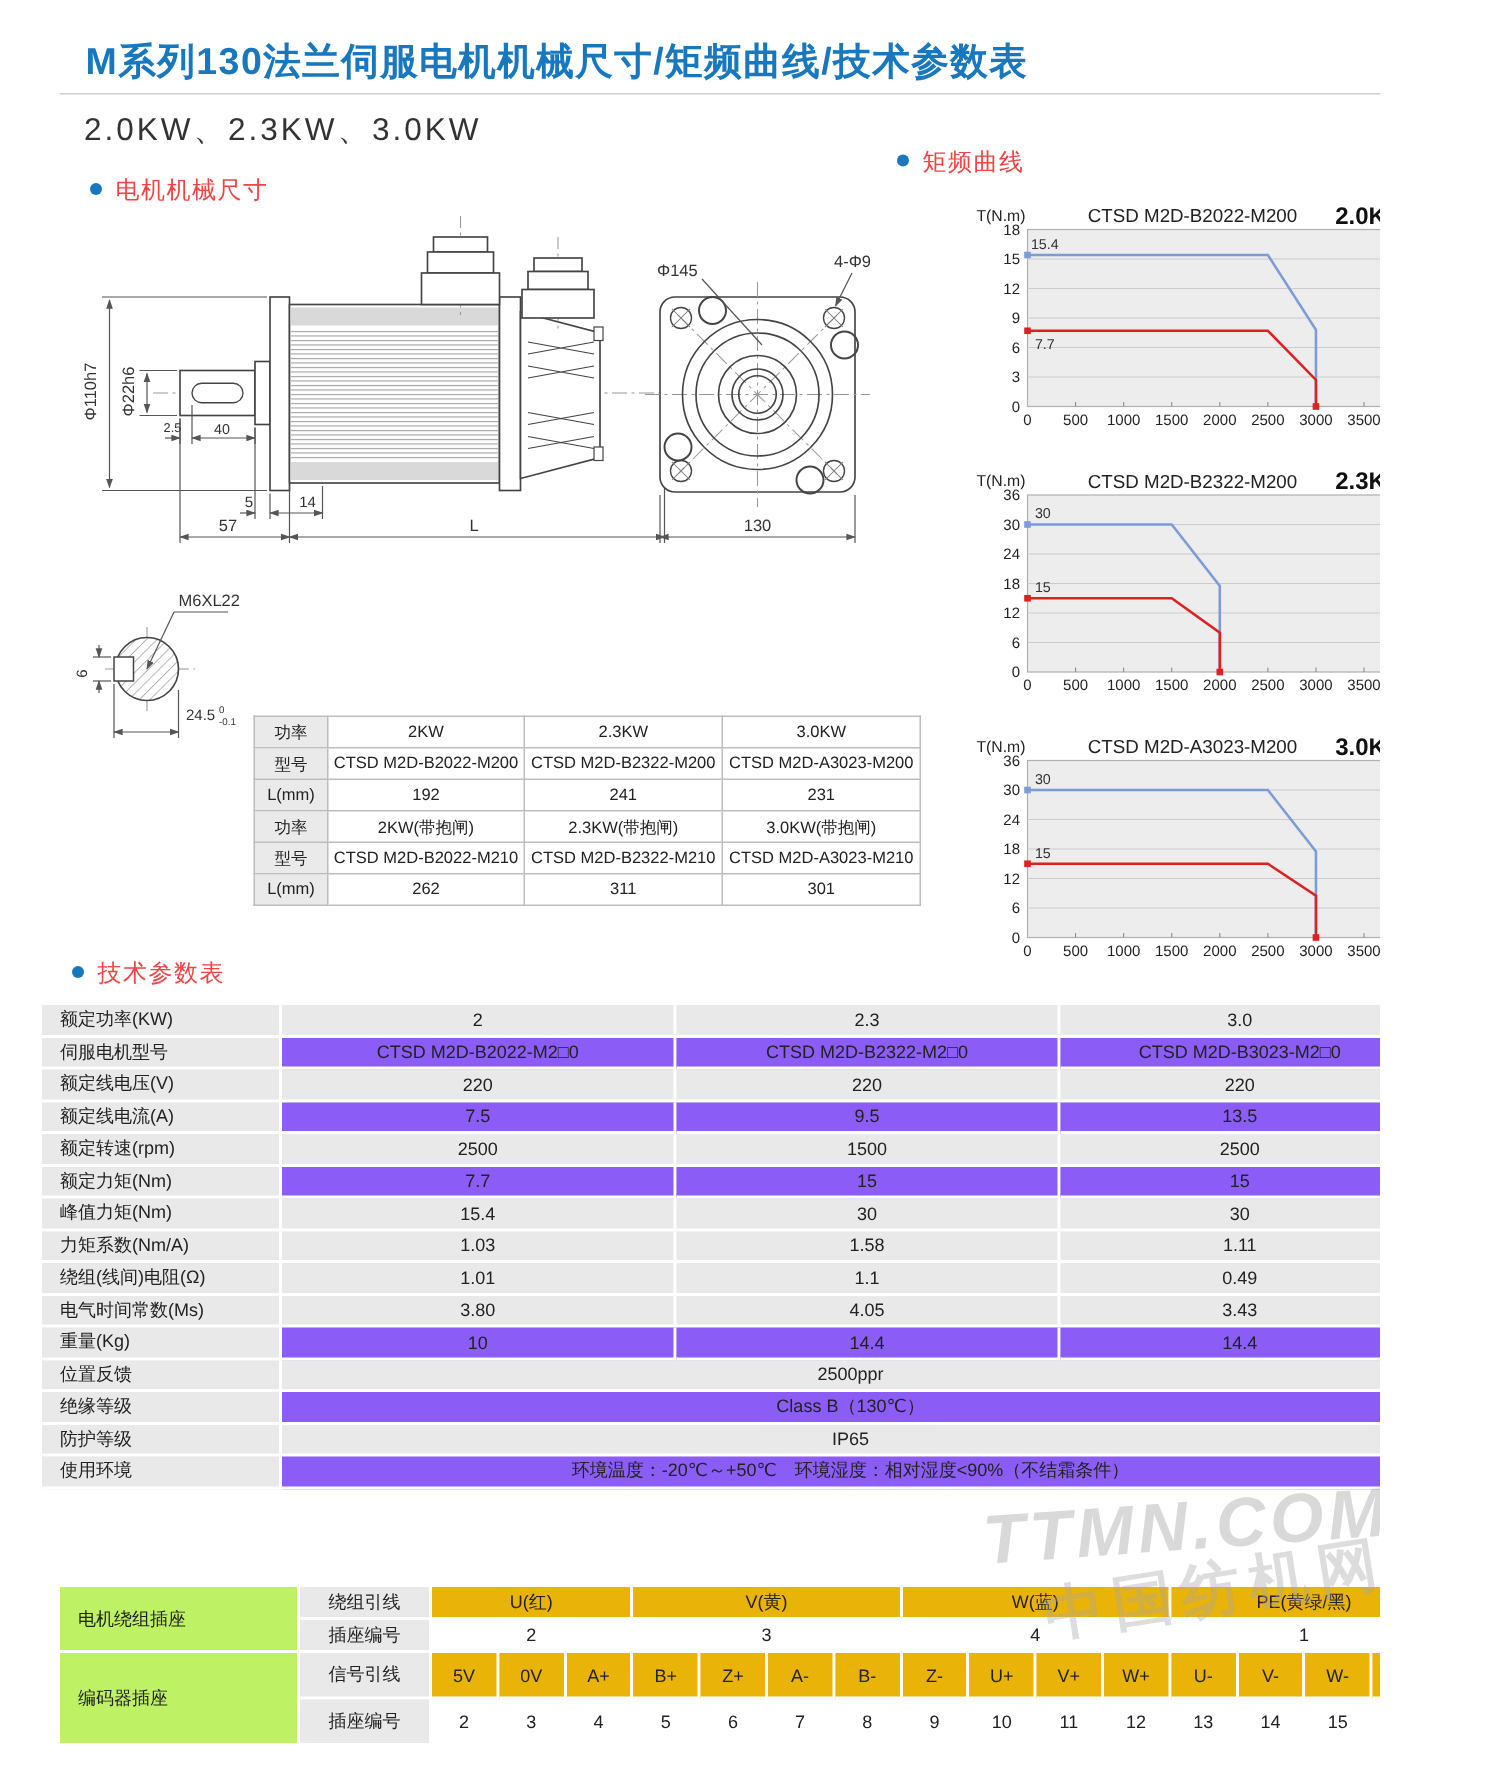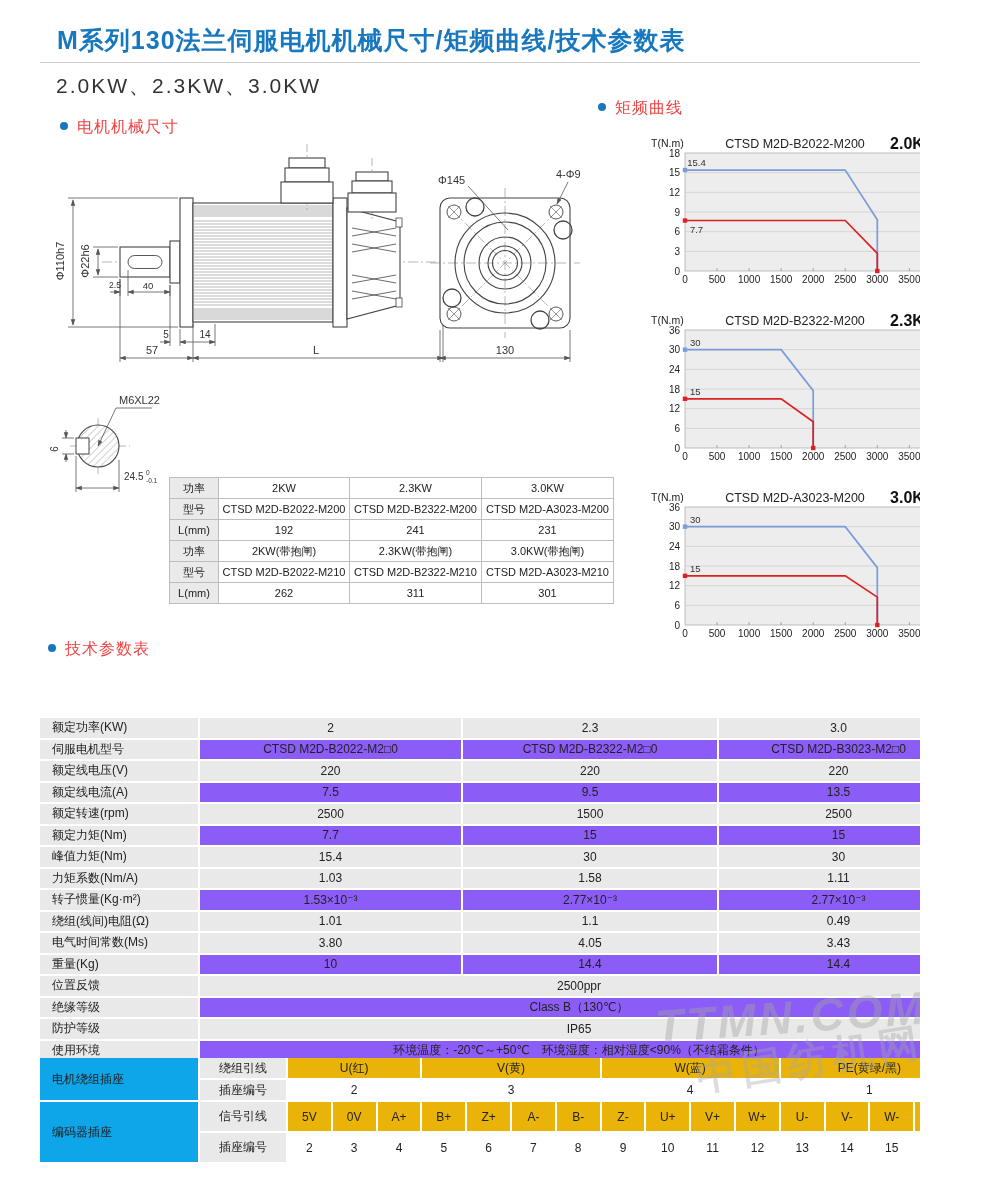--- a/index.html
+++ b/index.html
@@ -13,30 +13,30 @@
   .bullet{display:inline-block;width:8px;height:8px;border-radius:50%;background:#1878bf;margin-right:9px;vertical-align:2px;}
   
   table{border-spacing:0;table-layout:fixed;}
   td,th{overflow:hidden;white-space:nowrap;}
   
   #dim-table{position:absolute;left:169px;top:457px;width:444px;border-collapse:collapse;font-size:11px;margin-top:20px;}
   #dim-table th,#dim-table td{border:1px solid #bdbdbd;height:20px;text-align:center;font-weight:normal;padding:0;}
   #dim-table th{background:#eaeaea;}
   #dim-table td{background:#fff;}
   
-  #tech-table{position:absolute;left:40px;top:670px;width:920px;font-size:12px;margin-top:48px;}
+  #tech-table{position:absolute;left:28px;top:670px;width:920px;font-size:12px;}
   #tech-table th,#tech-table td{height:19.5px;border-right:2px solid #fff;border-bottom:2px solid #fff;
      text-align:center;font-weight:normal;padding:0;}
   #tech-table th{background:#e9e9e9;text-align:left;padding-left:12px;}
   #tech-table tr.odd td{background:#e9e9e9;}
   #tech-table tr.even td{background:#8b5cf6;}
   
   #conn-table{position:absolute;left:40px;top:1058px;width:920px;font-size:12px;}
   #conn-table th,#conn-table td{border-right:2px solid #fff;border-bottom:2px solid #fff;text-align:center;font-weight:normal;padding:0;}
-  #conn-table .group{background:#0ea5e9;text-align:left;padding-left:12px;}
+  #conn-table .group{background:#bef264;text-align:left;padding-left:12px;}
   #conn-table .hdr{background:#e9e9e9;}
   #conn-table tr.r-odd td.cell{background:#eab308;}
   #conn-table tr.r-even td.cell{background:#fff;}
   #conn-table tr.short td,#conn-table tr.short th{height:20px;}
   #conn-table tr.tall td,#conn-table tr.tall th{height:29px;}
   
   .chart{position:absolute;width:355px;height:162px;}
   .chart svg{display:block;}
   
   #drawing{position:absolute;left:40px;top:130px;}
@@ -432,26 +432,20 @@
           <td>15.4</td>
           <td>30</td>
           <td>30</td>
         </tr>
         <tr class="odd">
           <th>力矩系数(Nm/A)</th>
           <td>1.03</td>
           <td>1.58</td>
           <td>1.11</td>
         </tr>
-        <tr class="even">
-          <th>转子惯量(Kg·m²)</th>
-          <td>1.53×10⁻³</td>
-          <td>2.77×10⁻³</td>
-          <td>2.77×10⁻³</td>
-        </tr>
         <tr class="odd">
           <th>绕组(线间)电阻(Ω)</th>
           <td>1.01</td>
           <td>1.1</td>
           <td>0.49</td>
         </tr>
         <tr class="odd">
           <th>电气时间常数(Ms)</th>
           <td>3.80</td>
           <td>4.05</td>

